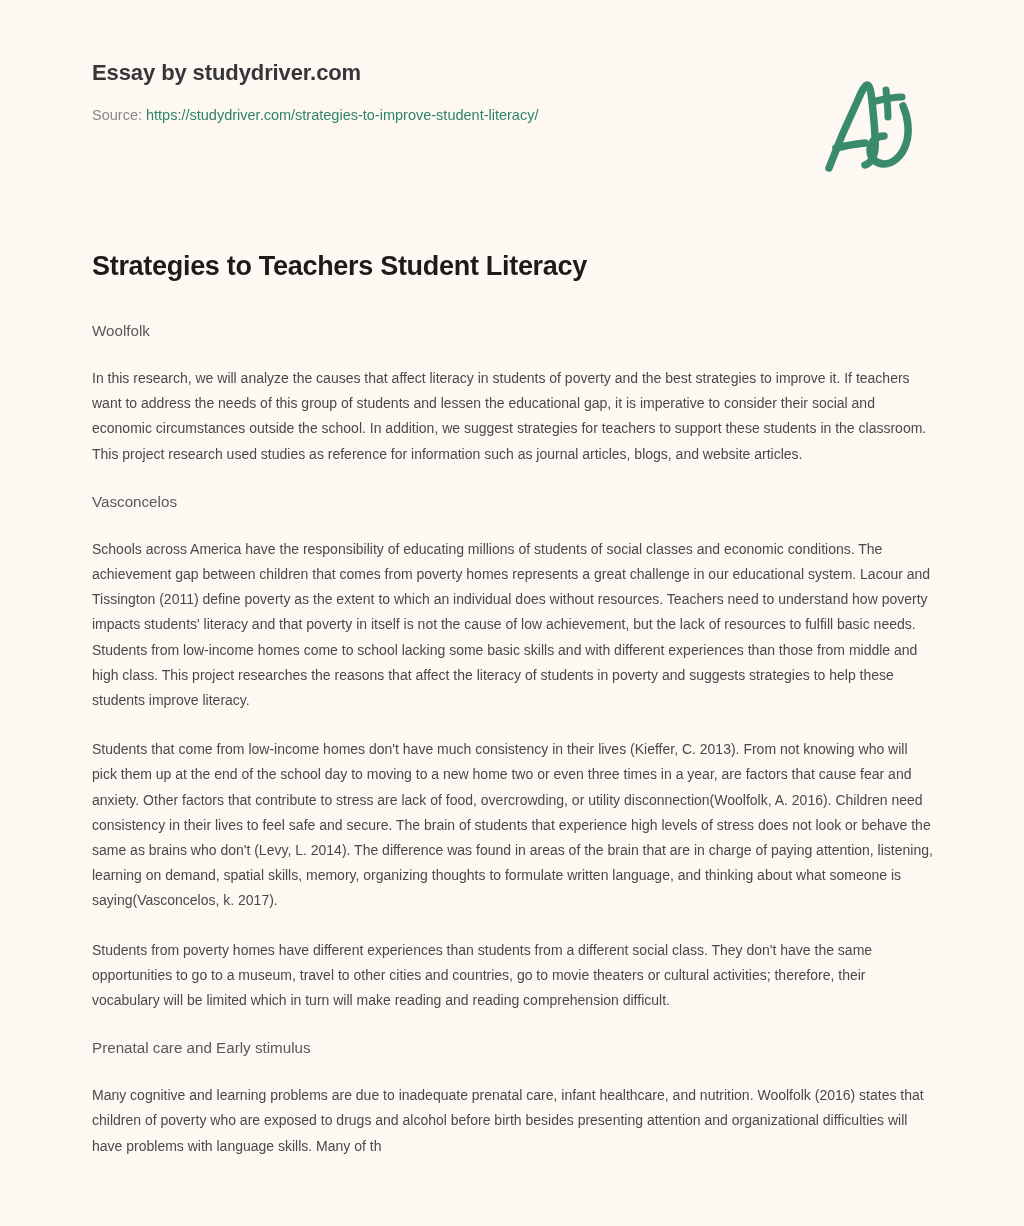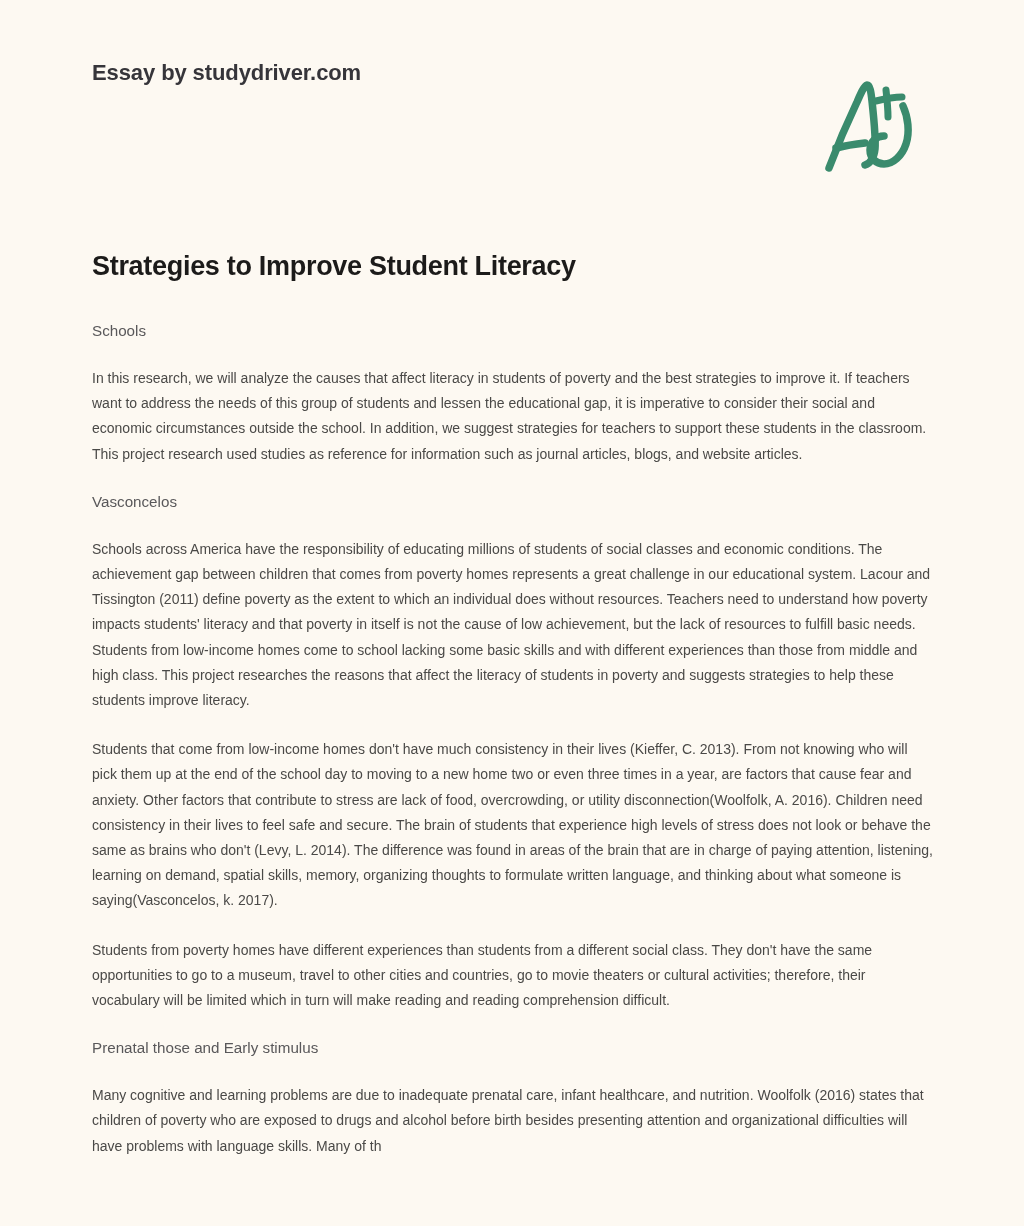--- a/index.html
+++ b/index.html
@@ -109,45 +109,48 @@
 </style>
 </head>
 <body>
 
 <div class="page">
 
   <div class="masthead">
 
     <div class="brand-block">
       <div class="brand-title">Essay by studydriver.com</div>
+      <div class="source-line">
+        <span class="source-label">Source: </span><span class="source-url">https://studydriver.com/strategies-to-improve-student-literacy/</span>
+      </div>
     </div>
 
     <div class="logo">
       <svg viewBox="0 0 110 108" xmlns="http://www.w3.org/2000/svg" fill="none" stroke="#3A8B6D" stroke-linecap="round" stroke-linejoin="round">
         <path d="M15 98 C21 82 33 53 43 32 C47 23 50 16 53 15 C56 15 57 22 58 31 C60 50 62 68 61 79 C60 88 57 93 51 95" stroke-width="7.5"></path>
         <path d="M22 78 C30 76 42 74 51 73" stroke-width="7.5"></path>
         <path d="M72 20 C73 29 74 39 74 47" stroke-width="7"></path>
         <path d="M62 31 C70 29 80 27 88 27" stroke-width="7"></path>
         <path d="M89 36 C94 47 96 62 92 74 C88 86 79 94 70 94 C62 94 56 88 56 80 C56 72 62 66 70 66" stroke-width="7.5"></path>
       </svg>
     </div>
 
   </div>
 
   <div class="article">
 
-    <h1 class="doc-title">Strategies to Improve Student Literacy</h1>
+    <h1 class="doc-title">Strategies to Teachers Student Literacy</h1>
 
-    <div class="section-heading">Schools</div>
+    <div class="section-heading">Woolfolk</div>
     <p class="para">In this research, we will analyze the causes that affect literacy in students of poverty and the best strategies to improve it. If teachers want to address the needs of this group of students and lessen the educational gap, it is imperative to consider their social and economic circumstances outside the school. In addition, we suggest strategies for teachers to support these students in the classroom. This project research used studies as reference for information such as journal articles, blogs, and website articles.</p>
 
     <div class="section-heading">Vasconcelos</div>
     <p class="para">Schools across America have the responsibility of educating millions of students of social classes and economic conditions. The achievement gap between children that comes from poverty homes represents a great challenge in our educational system. Lacour and Tissington (2011) define poverty as the extent to which an individual does without resources. Teachers need to understand how poverty impacts students' literacy and that poverty in itself is not the cause of low achievement, but the lack of resources to fulfill basic needs. Students from low-income homes come to school lacking some basic skills and with different experiences than those from middle and high class. This project researches the reasons that affect the literacy of students in poverty and suggests strategies to help these students improve literacy.</p>
 
     <p class="para">Students that come from low-income homes don't have much consistency in their lives (Kieffer, C. 2013). From not knowing who will pick them up at the end of the school day to moving to a new home two or even three times in a year, are factors that cause fear and anxiety. Other factors that contribute to stress are lack of food, overcrowding, or utility disconnection(Woolfolk, A. 2016). Children need consistency in their lives to feel safe and secure. The brain of students that experience high levels of stress does not look or behave the same as brains who don't (Levy, L. 2014). The difference was found in areas of the brain that are in charge of paying attention, listening, learning on demand, spatial skills, memory, organizing thoughts to formulate written language, and thinking about what someone is saying(Vasconcelos, k. 2017).</p>
     <p class="para">Students from poverty homes have different experiences than students from a different social class. They don't have the same opportunities to go to a museum, travel to other cities and countries, go to movie theaters or cultural activities; therefore, their vocabulary will be limited which in turn will make reading and reading comprehension difficult.</p>
 
-    <div class="section-heading">Prenatal those and Early stimulus</div>
+    <div class="section-heading">Prenatal care and Early stimulus</div>
     <p class="para">Many cognitive and learning problems are due to inadequate prenatal care, infant healthcare, and nutrition. Woolfolk (2016) states that children of poverty who are exposed to drugs and alcohol before birth besides presenting attention and organizational difficulties will have problems with language skills. Many of th</p>
 
   </div>
 
 </div>
 
 </body></html>

